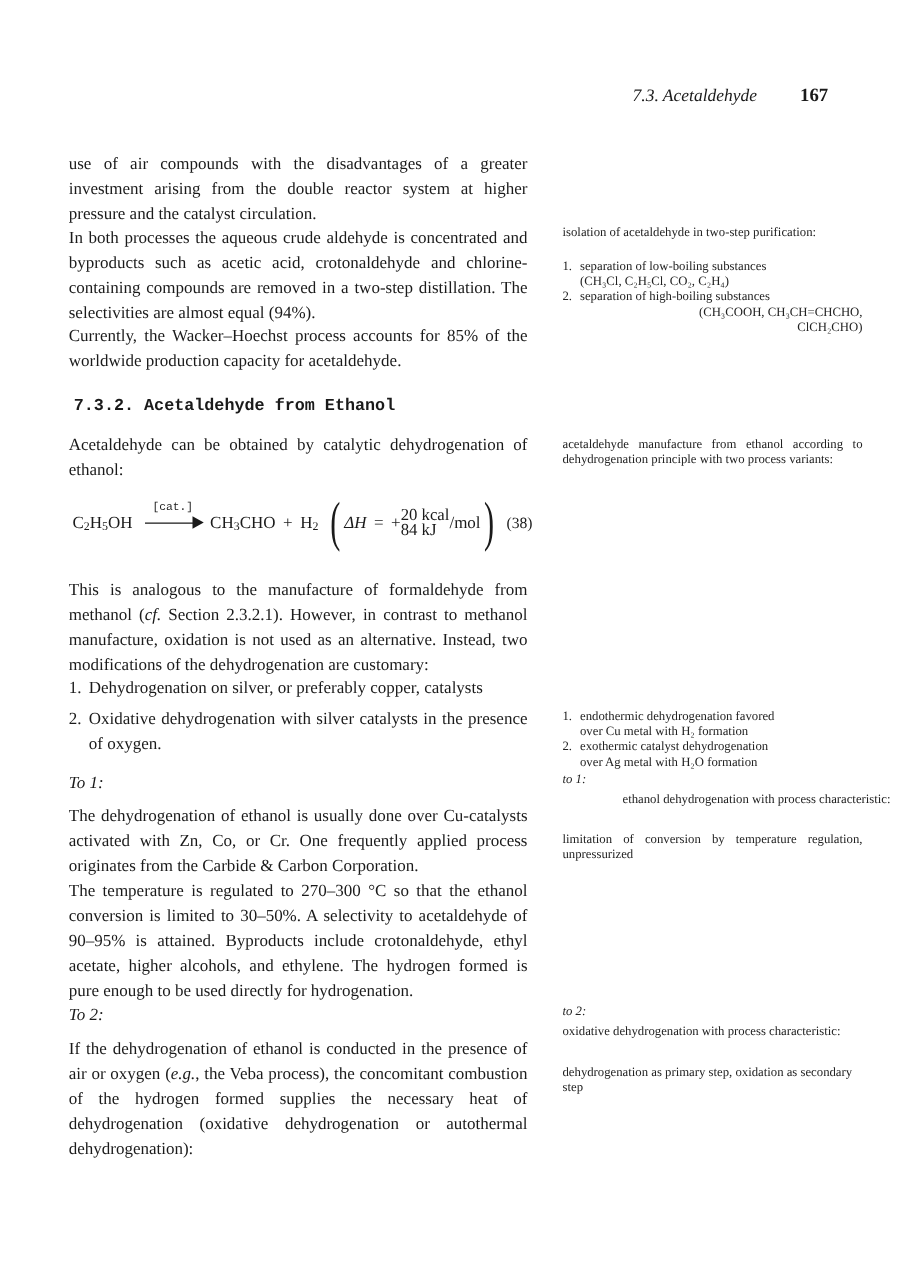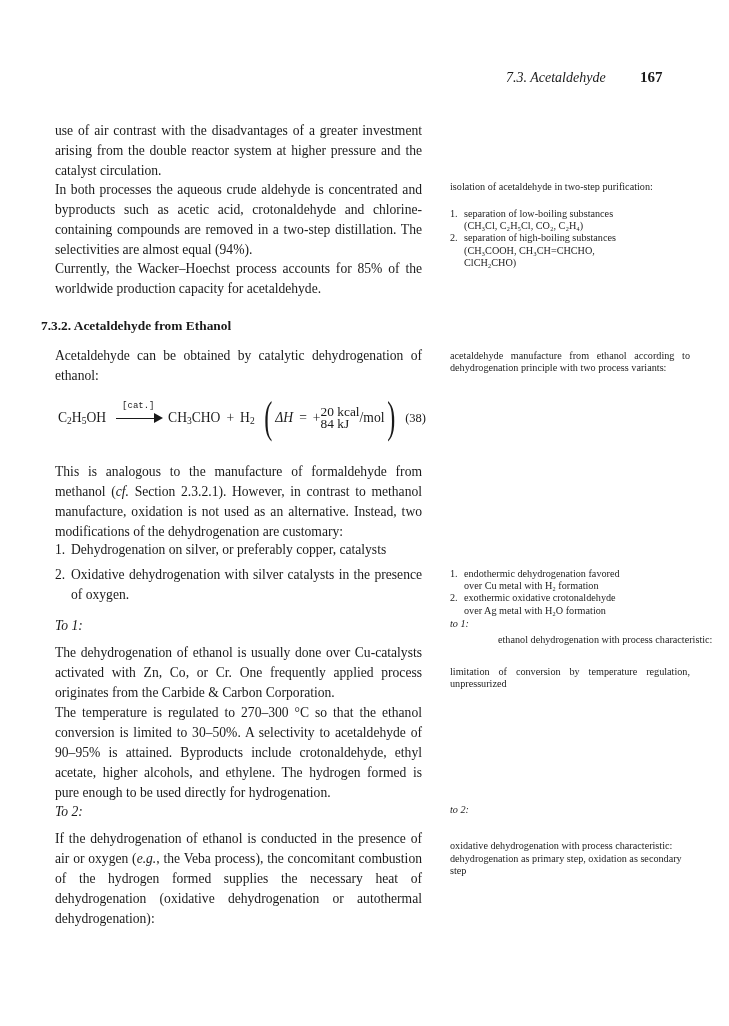--- a/index.html
+++ b/index.html
@@ -28,30 +28,30 @@
   .arrow-head { position: absolute; top: 2px; left: 38px; width: 0; height: 0;
                 border-top: 5px solid transparent; border-bottom: 5px solid transparent; border-left: 9px solid #1a1a1a; }
 </style>
 </head>
 <body>
 
 <div class="abs hdr-title" style="left:506px; top:70px;">7.3. Acetaldehyde</div>
 <div class="abs hdr-page" style="left:640px; top:69px;font-weight:bold;">167</div>
 
 <div class="abs main" style="left:55px; top:121px; width:367px;">
-  <p>use of air contrast with the disadvantages of a greater investment arising from the double reactor system at higher pressure and the catalyst circulation.</p>
+  <p>use of air compounds with the disadvantages of a greater investment arising from the double reactor system at higher pressure and the catalyst circulation.</p>
 </div>
 <div class="abs main" style="left:55px; top:180px; width:367px;">
   <p>In both processes the aqueous crude aldehyde is concentrated and byproducts such as acetic acid, crotonaldehyde and chlorine-containing compounds are removed in a two-step distillation. The selectivities are almost equal (94%).</p>
 </div>
 <div class="abs main" style="left:55px; top:259px; width:367px;">
   <p>Currently, the Wacker–Hoechst process accounts for 85% of the worldwide production capacity for acetaldehyde.</p>
 </div>
 
-<div class="abs h2" style="left:41px; top:318px;">7.3.2. Acetaldehyde from Ethanol</div>
+<div class="abs h2" style="left:59px; top:318px;font-family:Liberation Mono, monospace;">7.3.2. Acetaldehyde from Ethanol</div>
 
 <div class="abs main" style="left:55px; top:346px; width:367px;">
   <p>Acetaldehyde can be obtained by catalytic dehydrogenation of ethanol:</p>
 </div>
 
 <div class="abs eq" style="left:58px; top:396px; height:44px; display:flex; align-items:center;">
   <span><span>C</span><sub>2</sub><span>H</span><sub>5</sub><span>OH</span></span>
   <span class="arrow-wrap" style="margin:0 6px 0 10px;font-family:Liberation Mono, monospace;">
     <span class="arrow-label">[cat.]</span>
     <span class="arrow-line"></span>
@@ -100,49 +100,49 @@
 </div>
 <ol class="abs side olist" style="left:450px; top:208px; width:240px;">
   <li>
       <span class="num">1.</span>
       <span style="display:block;">separation of low-boiling substances</span>
       <span style="display:block;">(CH₃Cl, C₂H₅Cl, CO₂, C₂H₄)</span>
     </li>
   <li>
       <span class="num">2.</span>
       <span style="display:block;">separation of high-boiling substances</span>
-      <span style="display:block;">(CH₃COOH, CH₃CH=CHCHO,</span>
-      <span style="display:block;">ClCH₂CHO)</span>
+      <span style="display:block;text-align:right;">(CH₃COOH, CH₃CH=CHCHO,</span>
+      <span style="display:block;text-align:right;">ClCH₂CHO)</span>
     </li>
 </ol>
 
 <div class="abs side" style="left:450px; top:350px; width:240px; text-align:justify;">
   <p>acetaldehyde manufacture from ethanol according to dehydrogenation principle with two process variants:</p>
 </div>
 
 <ol class="abs side olist" style="left:450px; top:538px; width:240px;">
   <li>
       <span class="num">1.</span>
       <span style="display:block;margin-top:30px;">endothermic dehydrogenation favored</span>
       <span style="display:block;">over Cu metal with H₂ formation</span>
     </li>
   <li>
       <span class="num">2.</span>
-      <span style="display:block;">exothermic oxidative crotonaldehyde</span>
+      <span style="display:block;">exothermic catalyst dehydrogenation</span>
       <span style="display:block;">over Ag metal with H₂O formation</span>
     </li>
 </ol>
 
 <div class="abs side ital" style="left:450px; top:618px;">to 1:</div>
 <div class="abs side" style="left:450px; top:634px; width:240px;padding-left:48px;">
   <p>ethanol dehydrogenation with process characteristic:</p>
 </div>
 <div class="abs side" style="left:450px; top:666px; width:240px; text-align:justify;">
   <p>limitation of conversion by temperature regulation, unpressurized</p>
 </div>
 
 <div class="abs side ital" style="left:450px; top:804px;">to 2:</div>
-<div class="abs side" style="left:450px; top:820px; width:240px;margin-top:20px;">
+<div class="abs side" style="left:450px; top:820px; width:240px;">
   <p>oxidative dehydrogenation with process characteristic:</p>
 </div>
 <div class="abs side" style="left:450px; top:853px; width:240px;">
   <p>dehydrogenation as primary step, oxidation as secondary step</p>
 </div>
 
 </body></html>

